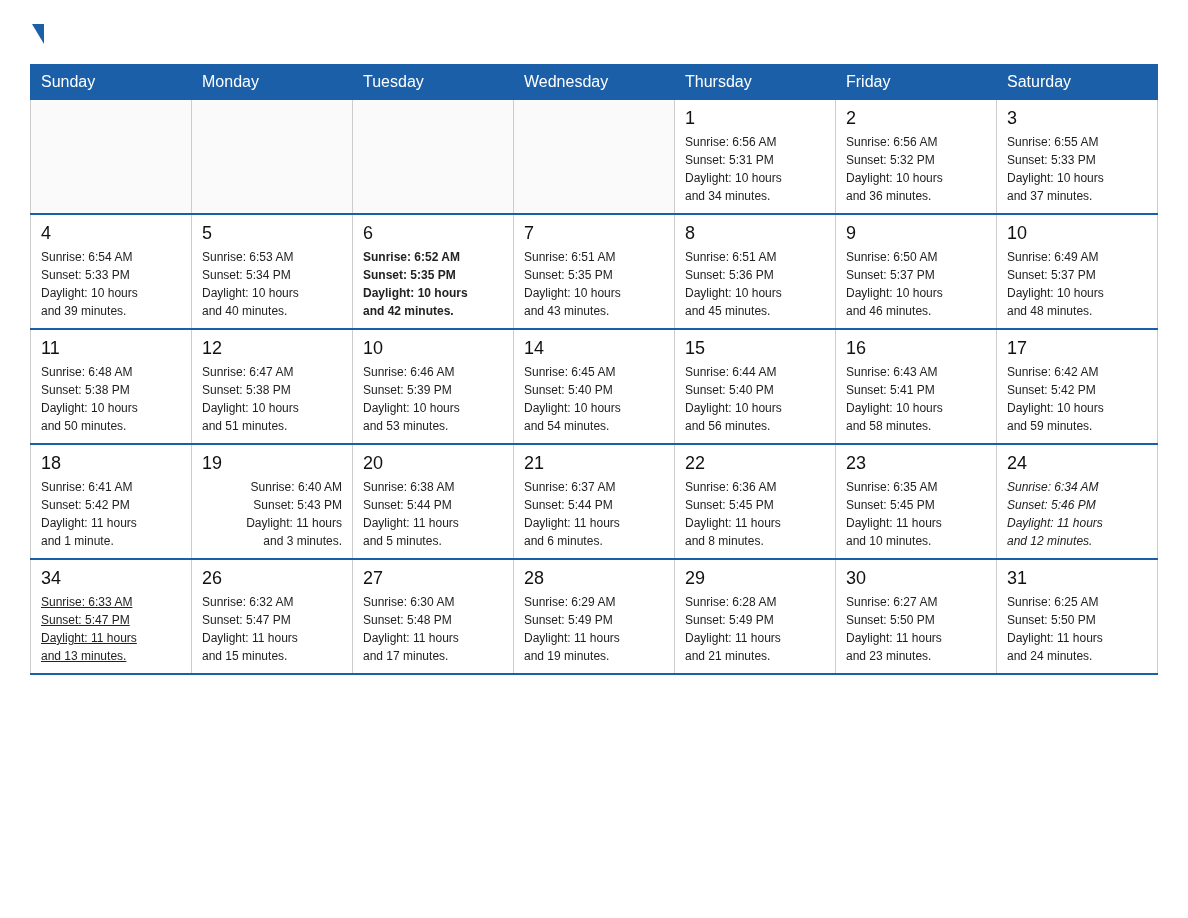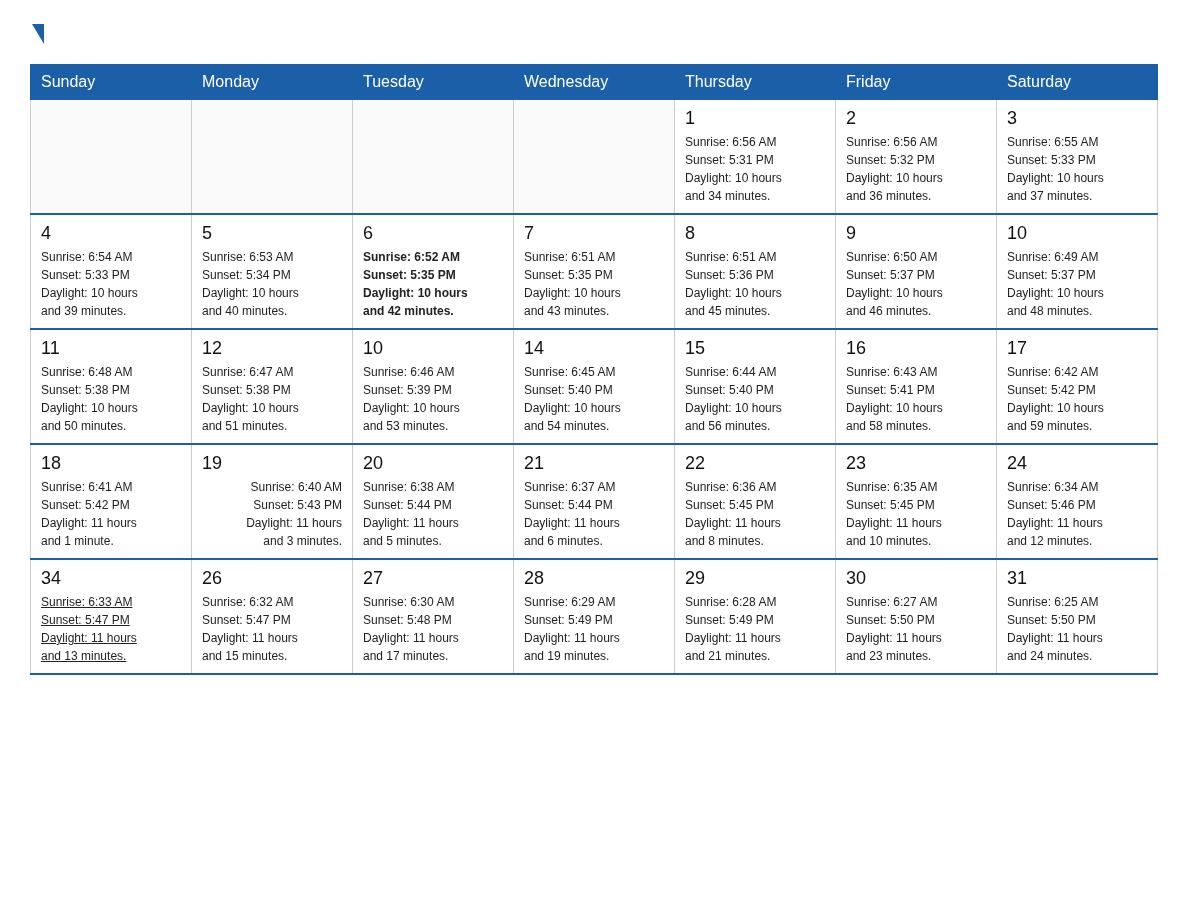--- a/index.html
+++ b/index.html
@@ -305,21 +305,21 @@
         </td>
         <td>
           <span class="day-number">23</span>
           <div class="day-info" style="white-space: pre-line;">Sunrise: 6:35 AM
 Sunset: 5:45 PM
 Daylight: 11 hours
 and 10 minutes.</div>
         </td>
         <td>
           <span class="day-number">24</span>
-          <div class="day-info" style="white-space: pre-line;">Sunrise: 6:34 AM
+          <div class="day-info" style="white-space: pre-line; font-style: italic;">Sunrise: 6:34 AM
 Sunset: 5:46 PM
 Daylight: 11 hours
 and 12 minutes.</div>
         </td>
       </tr>
       <tr>
         <td>
           <span class="day-number">34</span>
           <div class="day-info" style="white-space: pre-line; text-decoration: underline;">Sunrise: 6:33 AM
 Sunset: 5:47 PM

